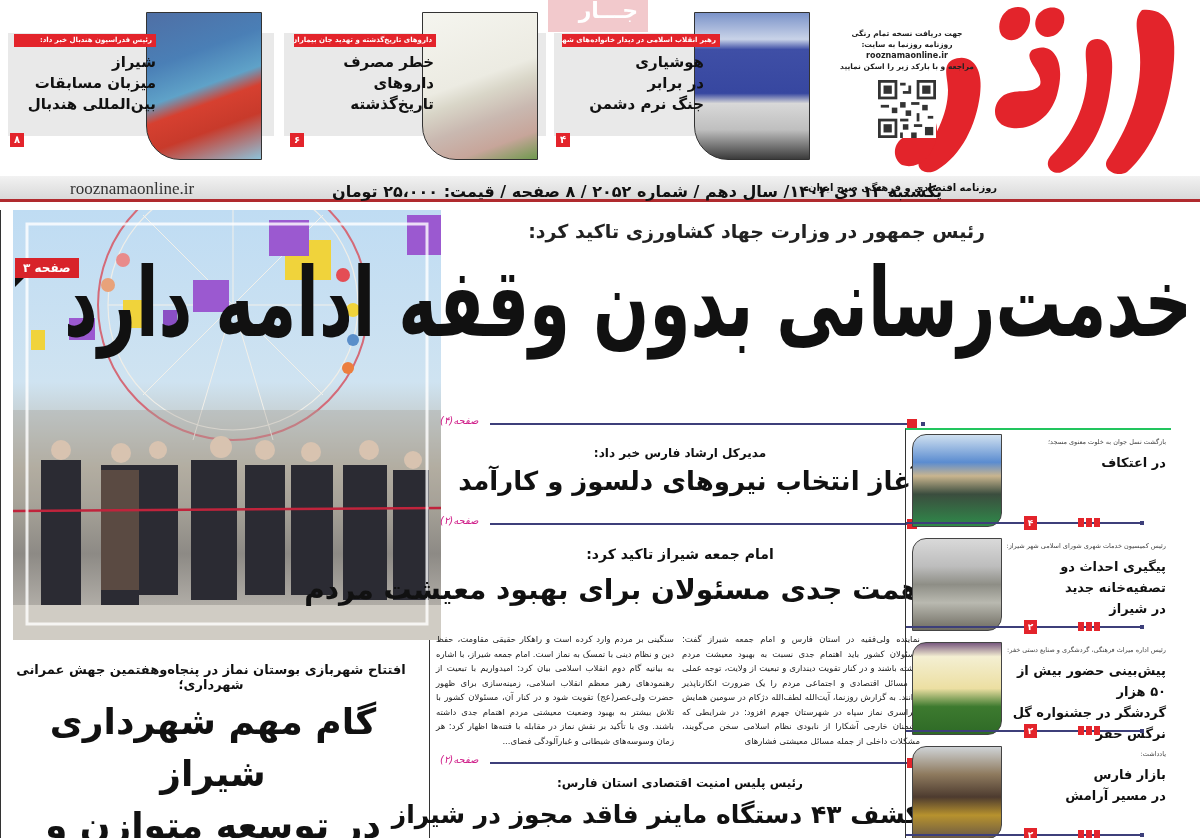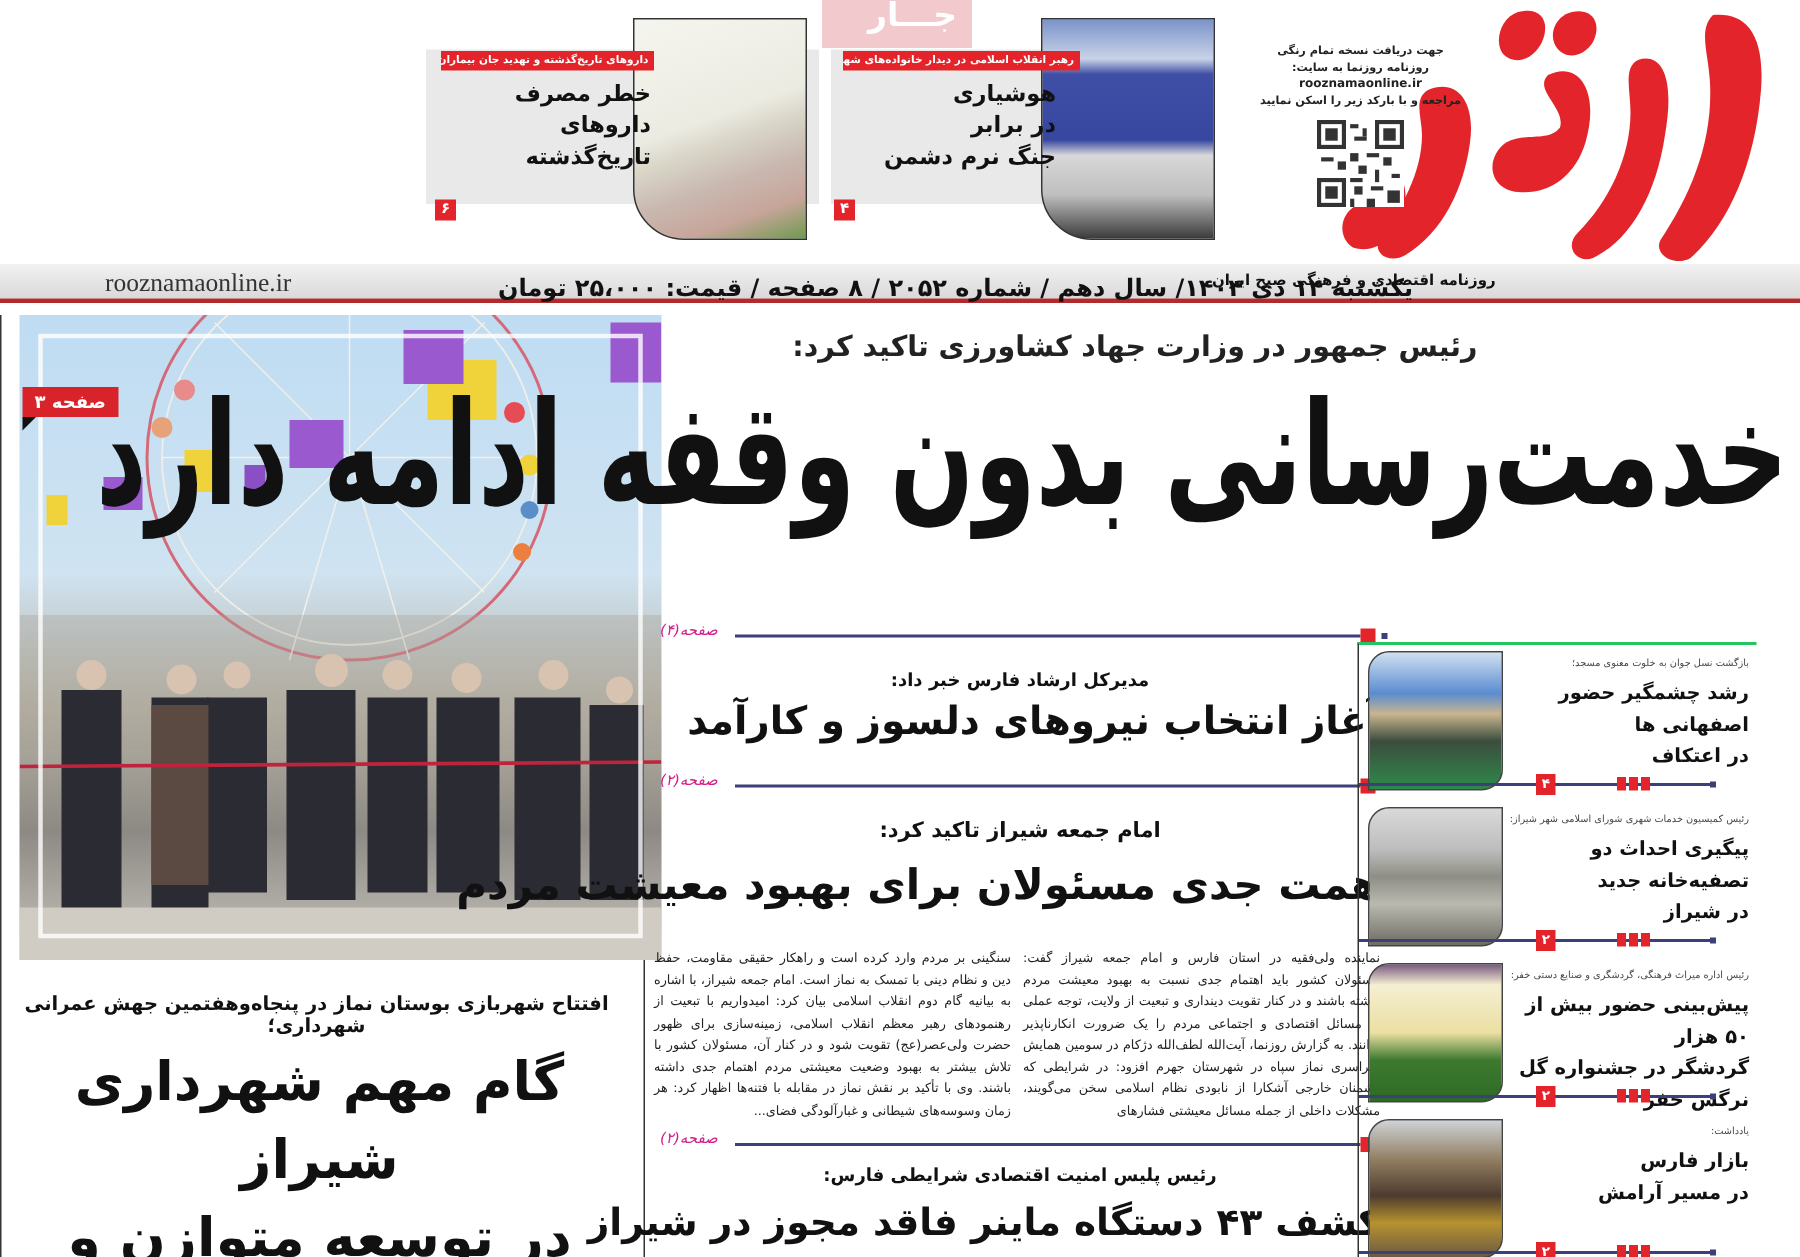--- a/index.html
+++ b/index.html
@@ -145,20 +145,31 @@
     <div class="photo" style="left:138px;background:linear-gradient(160deg,#f5f5ef 0%,#ecebe2 45%,#d9d6c8 55%,#c9b8b0 70%,#c7a59a 85%,#6f9a4e 100%);"></div>
     <div class="kicker" style="left:10px;width:142px;">داروهای تاریخ‌گذشته و تهدید جان بیماران:</div>
     <div class="title" style="left:10px;width:140px;">
       <div>خطر مصرف</div>
       <div>داروهای</div>
       <div>تاریخ‌گذشته</div>
     </div>
     <div class="badge" style="left:6px;">۶</div>
   </div>
 
+  <div class="teaser" style="left:8px;width:266px;">
+    <div class="panel" style="width:266px;"></div>
+    <div class="photo" style="left:138px;background:linear-gradient(160deg,#4f6fa5 0%,#4a7fb6 30%,#5fa2c8 50%,#d64030 60%,#c83a2b 75%,#8ec2d9 100%);"></div>
+    <div class="kicker" style="left:6px;width:142px;">رئیس فدراسیون هندبال خبر داد:</div>
+    <div class="title" style="left:8px;width:140px;">
+      <div>شیراز</div>
+      <div>میزبان مسابقات</div>
+      <div>بین‌المللی هندبال</div>
+    </div>
+    <div class="badge" style="left:2px;">۸</div>
+  </div>
 </div>
 
 <div class="infobar">
   <span class="site">rooznamaonline.ir</span>
   <span class="issue">یکشنبه ۱۴ دی ۱۴۰۴/ سال دهم / شماره ۲۰۵۲ / ۸ صفحه / قیمت: ۲۵،۰۰۰ تومان</span>
   <span class="desc-r">روزنامه اقتصادی و فرهنگی صبح ایران</span>
 </div>
 
 <div class="left-story">
   <div class="left-photo">
@@ -254,29 +265,28 @@
 <div class="body-col" style="left:682px;">نماینده ولی‌فقیه در استان فارس و امام جمعه شیراز گفت: مسئولان کشور باید اهتمام جدی نسبت به بهبود معیشت مردم داشته باشند و در کنار تقویت دینداری و تبعیت از ولایت، توجه عملی به مسائل اقتصادی و اجتماعی مردم را یک ضرورت انکارناپذیر بدانند.   به گزارش روزنما، آیت‌الله لطف‌الله دژکام در سومین همایش سراسری نماز سپاه در شهرستان جهرم افزود: در شرایطی که دشمنان خارجی آشکارا از نابودی نظام اسلامی سخن می‌گویند، مشکلات داخلی از جمله مسائل معیشتی فشارهای</div>
 <div class="body-col" style="left:436px;">سنگینی بر مردم وارد کرده است و راهکار حقیقی مقاومت، حفظ دین و نظام دینی با تمسک به نماز است. امام جمعه شیراز، با اشاره به بیانیه گام دوم انقلاب اسلامی بیان کرد: امیدواریم با تبعیت از رهنمودهای رهبر معظم انقلاب اسلامی، زمینه‌سازی برای ظهور حضرت ولی‌عصر(عج) تقویت شود و در کنار آن، مسئولان کشور با تلاش بیشتر به بهبود وضعیت معیشتی مردم اهتمام جدی داشته باشند.  وی با تأکید بر نقش نماز در مقابله با فتنه‌ها اظهار کرد: هر زمان وسوسه‌های شیطانی و غبارآلودگی فضای...</div>
 
 <div class="sep" style="top:757px;">
   <span class="pg">صفحه(۲)</span>
   <span class="line"></span>
     <span class="sq"></span>
     <span class="dot"></span>
 </div>
 
-<div class="story-kicker" style="top:776px;left:440px;width:480px;">رئیس پلیس امنیت اقتصادی شرایطی فارس:</div>
+<div class="story-kicker" style="top:776px;left:440px;width:480px;">رئیس پلیس امنیت اقتصادی استان فارس:</div>
 <div class="story-title" style="top:800px;left:440px;width:480px;font-size:25px;">کشف ۴۳ دستگاه ماینر فاقد مجوز در شیراز</div>
 
 <div class="right-col">
   <div class="rc-item" style="top:0;">
     <div class="rc-photo" style="background:linear-gradient(180deg,#cfe0f0 0%,#5b8cd0 30%,#c9b58f 45%,#3b4d3e 65%,#2f8a4a 100%);"></div>
     <div class="rc-kicker">بازگشت نسل جوان به خلوت معنوی مسجد؛</div>
     <div class="rc-title">
-      <div>رشد چشمگیر حضور اصفهانی ها</div>
       <div>در اعتکاف</div>
     </div>
     <div class="rc-bar">
       <span class="line"></span>
         <span class="num">۴</span>
       <span class="dots">
           <i></i>
           <i></i>
           <i></i>
         </span>

